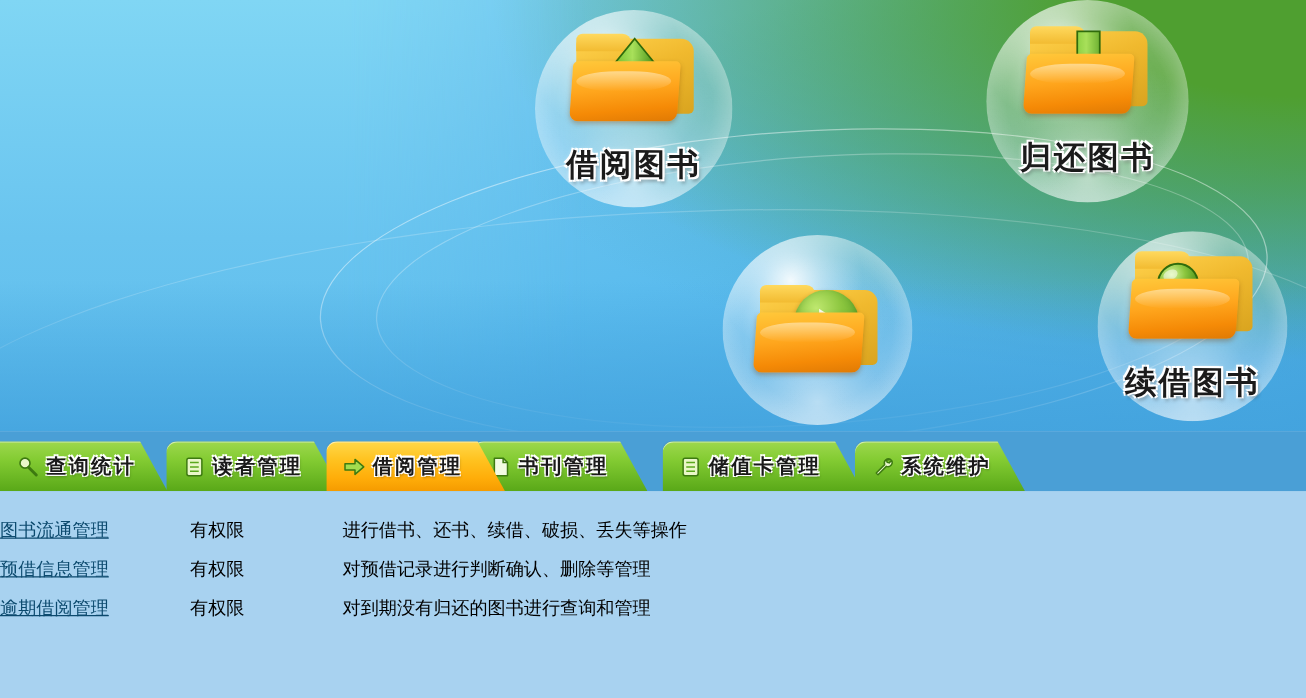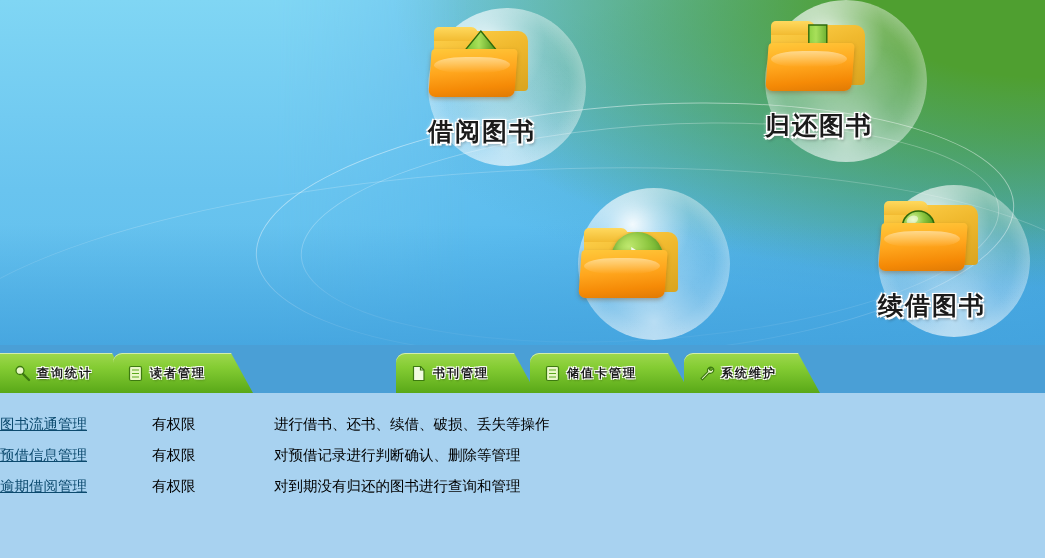--- a/index.html
+++ b/index.html
@@ -48,21 +48,21 @@
   .bubble .glass {
     position:absolute; inset:0; border-radius:50%;
     background:
       radial-gradient(circle at 36% 24%, rgba(255,255,255,0.92) 0%, rgba(255,255,255,0.55) 16%, rgba(255,255,255,0.12) 38%, rgba(255,255,255,0.02) 58%),
       radial-gradient(circle at 50% 88%, rgba(255,255,255,0.55) 0%, rgba(255,255,255,0.16) 34%, rgba(255,255,255,0) 62%),
       radial-gradient(circle at 50% 50%, rgba(255,255,255,0.10) 56%, rgba(255,255,255,0.30) 84%, rgba(255,255,255,0.05) 100%);
     box-shadow: inset 0 0 30px rgba(255,255,255,0.35);
   }
   .bubble .inner {
     position:absolute; inset:0; display:flex; flex-direction:column;
-    align-items:flex-start; justify-content:center; gap:16px;
+    align-items:center; justify-content:center; gap:16px;
   }
   .bubble .caption {
     font-family:"DejaVu Sans","Liberation Sans",sans-serif;
     font-weight:bold; font-size:25px; color:#1b1b1b; letter-spacing:2px;
     text-shadow:
       -1.5px -1.5px 0 #fff, 1.5px -1.5px 0 #fff,
       -1.5px  1.5px 0 #fff, 1.5px  1.5px 0 #fff,
        0 0 4px #fff, 2px 3px 3px rgba(0,0,0,0.35);
     white-space:nowrap;
   }
@@ -128,21 +128,21 @@
     -webkit-clip-path:polygon(0 0, calc(100% - 22px) 0, 100% 100%, 0 100%);
             clip-path:polygon(0 0, calc(100% - 22px) 0, 100% 100%, 0 100%);
   }
   .tab-item.first { border-radius:0 9px 0 0; }
   .tab-item.active {
     background:linear-gradient(180deg,#ffd84a 0%,#ffc21f 38%,#ffad09 74%,#f59b00 100%);
     z-index:5;
   }
   .tab-label {
     font-family:"DejaVu Sans","Liberation Sans",sans-serif;
-    font-size:12px; font-weight:bold; color:#1a1a1a; letter-spacing:2px;
+    font-size:16px; font-weight:bold; color:#1a1a1a; letter-spacing:2px;
     text-shadow:-1px -1px 0 #fff,1px -1px 0 #fff,-1px 1px 0 #fff,1px 1px 0 #fff,1px 2px 2px rgba(0,0,0,0.3);
   }
   .tab-icon { width:17px; height:17px; flex:0 0 auto; display:block; }
 
   
   #content {
     position:absolute; left:0; top:393px; width:1045px; height:165px;
     background:#a8d2f0;
   }
   table.perm { border-collapse:collapse; margin-top:16px; }
@@ -179,21 +179,21 @@
             </defs>
           <path d="M20 2 L38 24 L29 24 L29 58 L11 58 L11 24 L2 24 Z" fill="url(#gup)" stroke="#2f6b0c" stroke-width="1.4"></path>
         </svg>
         <div class="front"></div>
           <div class="sheen"></div>
       </div>
       <div class="caption">借阅图书</div>
     </div>
   </div>
 
-  <div class="bubble" style="left:765px;top:0px;width:162px;height:162px;">
+  <div class="bubble" style="left:789px;top:0px;width:162px;height:162px;">
     <div class="glass"></div>
     <div class="inner">
       <div class="folder">
         <div class="back"></div>
           <div class="tab"></div>
         <svg class="arrow-dn" viewBox="0 0 40 62">
           <defs>
               <linearGradient id="gdn" x1="0" y1="0" x2="1" y2="0">
             <stop offset="0%" stop-color="#6fbf2a"></stop>
                 <stop offset="45%" stop-color="#a8e05a"></stop>
@@ -252,32 +252,38 @@
   <div class="tabstrip">
 
     <div class="tab-item first" style="left:0px;width:134px;">
       <svg class="tab-icon" viewBox="0 0 17 17">
         <circle cx="6" cy="5.5" r="4" fill="#e9f7c8" stroke="#3d7a10" stroke-width="1.3"></circle>
         <line x1="9" y1="9" x2="15" y2="15" stroke="#3d7a10" stroke-width="2.4" stroke-linecap="round"></line>
       </svg>
       <span class="tab-label">查询统计</span>
     </div>
 
-    <div class="tab-item" style="left:113px;width:140px;">
+    <div class="tab-item" style="left:133px;width:140px;">
       <svg class="tab-icon" viewBox="0 0 17 17">
         <rect x="2.5" y="1.5" width="12" height="14" rx="1.5" fill="#e9f7c8" stroke="#3d7a10" stroke-width="1.2"></rect>
         <line x1="5" y1="5" x2="12" y2="5" stroke="#5aa81c" stroke-width="1.2"></line>
         <line x1="5" y1="8.5" x2="12" y2="8.5" stroke="#5aa81c" stroke-width="1.2"></line>
         <line x1="5" y1="12" x2="12" y2="12" stroke="#5aa81c" stroke-width="1.2"></line>
       </svg>
       <span class="tab-label">读者管理</span>
     </div>
 
-
-    <div class="tab-item" style="left:396px;width:140px;">
+    <div class="tab-item active" style="left:261px;width:143px;">
+      <svg class="tab-icon" viewBox="0 0 17 17">
+        <path d="M1 6 L9 6 L9 2.5 L16 8.5 L9 14.5 L9 11 L1 11 Z" fill="#a3dd4e" stroke="#3d7a10" stroke-width="1.2" stroke-linejoin="round"></path>
+      </svg>
+      <span class="tab-label">借阅管理</span>
+    </div>
+
+    <div class="tab-item" style="left:378px;width:140px;">
       <svg class="tab-icon" viewBox="0 0 17 17">
         <path d="M3.5 1.5 H10.5 L14 5 V15.5 H3.5 Z" fill="#f2fbe2" stroke="#3d7a10" stroke-width="1.2" stroke-linejoin="round"></path>
         <path d="M10.5 1.5 V5 H14" fill="none" stroke="#3d7a10" stroke-width="1.2"></path>
       </svg>
       <span class="tab-label">书刊管理</span>
     </div>
 
     <div class="tab-item" style="left:530px;width:160px;">
       <svg class="tab-icon" viewBox="0 0 17 17">
         <rect x="2.5" y="1.5" width="12" height="14" rx="1.5" fill="#e9f7c8" stroke="#3d7a10" stroke-width="1.2"></rect>

